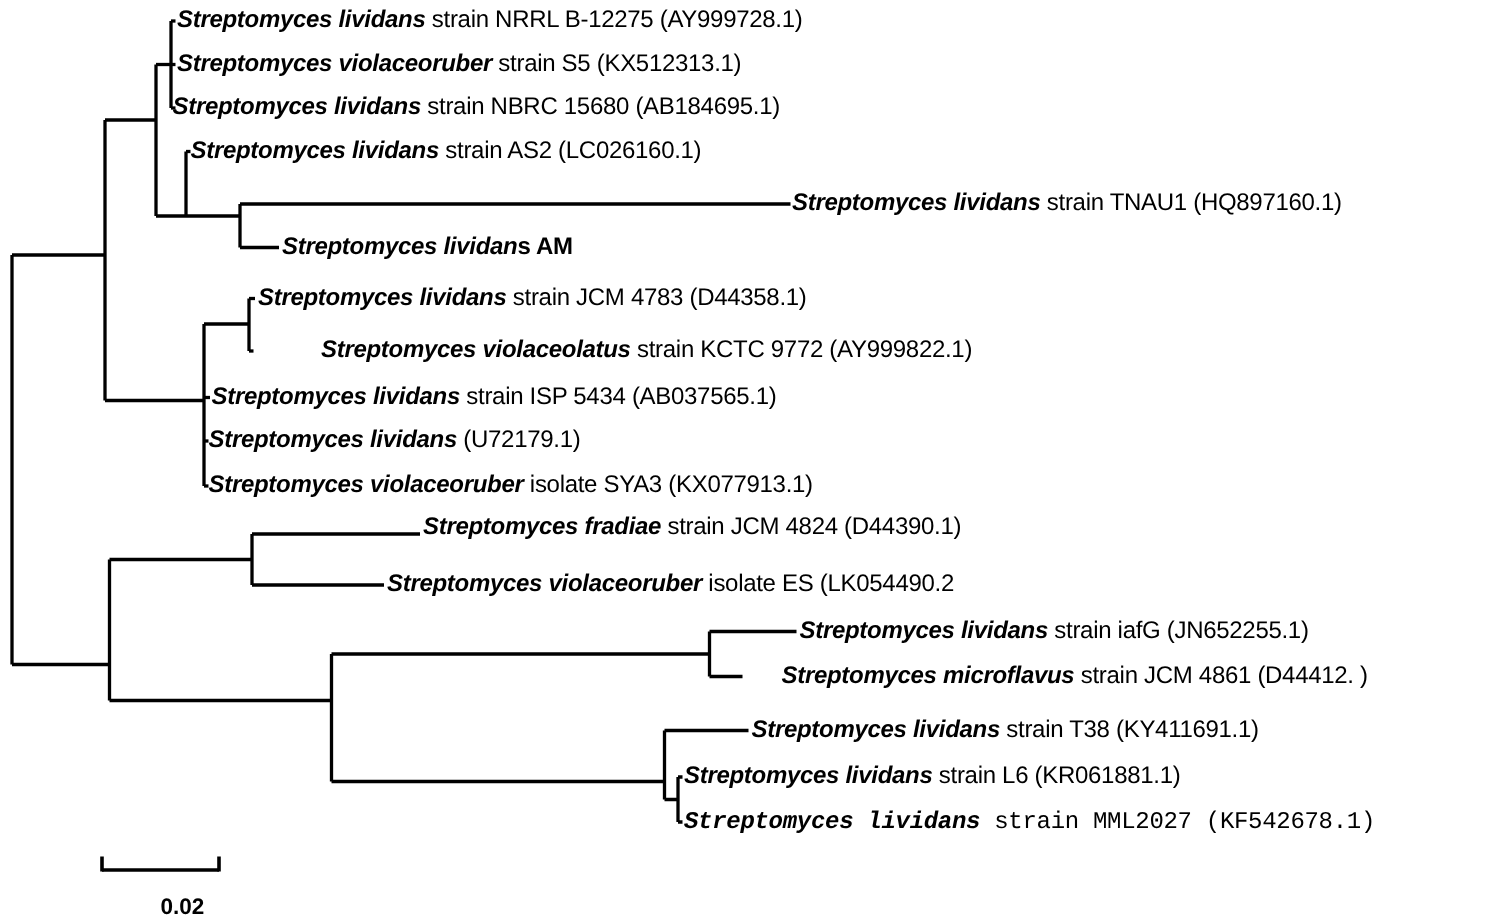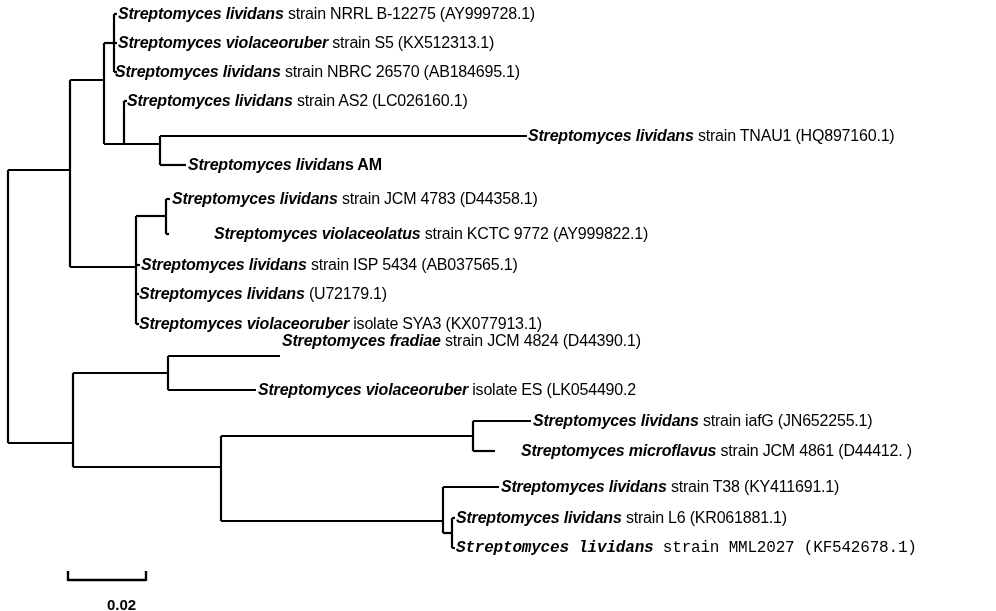--- a/index.html
+++ b/index.html
@@ -112,30 +112,30 @@
       </g>
     <g id="scalebar-group" stroke="#000000" stroke-width="2.4" fill="none">
         <line x1="68" y1="580" x2="146" y2="580"></line>
         <line x1="68" y1="571" x2="68" y2="581"></line>
         <line x1="146" y1="571" x2="146" y2="581"></line>
       </g>
   </svg>
   <div id="labels-layer">
       <div class="taxon-label" style="left: 118px; top: 14px;"><span class="sp">Streptomyces lividans</span><span class="rest"> strain NRRL B-12275 (AY999728.1)</span></div>
       <div class="taxon-label" style="left: 118px; top: 43px;"><span class="sp">Streptomyces violaceoruber</span><span class="rest"> strain S5 (KX512313.1)</span></div>
-      <div class="taxon-label" style="left: 115px; top: 72px;"><span class="sp">Streptomyces lividans</span><span class="rest"> strain NBRC 26570 (AB184695.1)</span></div>
+      <div class="taxon-label" style="left: 115px; top: 72px;"><span class="sp">Streptomyces lividans</span><span class="rest"> strain NBRC 15680 (AB184695.1)</span></div>
       <div class="taxon-label" style="left: 127px; top: 101px;"><span class="sp">Streptomyces lividans</span><span class="rest"> strain AS2 (LC026160.1)</span></div>
       <div class="taxon-label" style="left: 528px; top: 136px;"><span class="sp">Streptomyces lividans</span><span class="rest"> strain TNAU1 (HQ897160.1)</span></div>
       <div class="taxon-label focal" style="left: 188px; top: 165px;"><span class="sp">Streptomyces lividan</span><span class="rest">s AM</span></div>
       <div class="taxon-label" style="left: 172px; top: 199px;"><span class="sp">Streptomyces lividans</span><span class="rest"> strain JCM 4783 (D44358.1)</span></div>
       <div class="taxon-label" style="left: 170px; top: 234px; margin-left: 44px;"><span class="sp">Streptomyces violaceolatus</span><span class="rest"> strain KCTC 9772 (AY999822.1)</span></div>
       <div class="taxon-label" style="left: 141px; top: 265px;"><span class="sp">Streptomyces lividans</span><span class="rest"> strain ISP 5434 (AB037565.1)</span></div>
       <div class="taxon-label" style="left: 139px; top: 294px;"><span class="sp">Streptomyces lividans</span><span class="rest"> (U72179.1)</span></div>
       <div class="taxon-label" style="left: 139px; top: 324px;"><span class="sp">Streptomyces violaceoruber</span><span class="rest"> isolate SYA3 (KX077913.1)</span></div>
-      <div class="taxon-label" style="left: 282px; top: 341px;"><span class="sp">Streptomyces fradiae</span><span class="rest"> strain JCM 4824 (D44390.1)</span></div>
+      <div class="taxon-label" style="left: 282px; top: 352px;"><span class="sp">Streptomyces fradiae</span><span class="rest"> strain JCM 4824 (D44390.1)</span></div>
       <div class="taxon-label" style="left: 258px; top: 390px;"><span class="sp">Streptomyces violaceoruber</span><span class="rest"> isolate ES (LK054490.2</span></div>
       <div class="taxon-label" style="left: 533px; top: 421px;"><span class="sp">Streptomyces lividans</span><span class="rest"> strain iafG (JN652255.1)</span></div>
       <div class="taxon-label" style="left: 521px; top: 451px;"><span class="sp">Streptomyces microflavus</span><span class="rest"> strain JCM 4861 (D44412. )</span></div>
       <div class="taxon-label" style="left: 501px; top: 487px;"><span class="sp">Streptomyces lividans</span><span class="rest"> strain T38 (KY411691.1)</span></div>
       <div class="taxon-label" style="left: 456px; top: 518px;"><span class="sp">Streptomyces lividans</span><span class="rest"> strain L6 (KR061881.1)</span></div>
       <div class="taxon-label" style="left: 456px; top: 548px; font-family: Liberation Mono, monospace;"><span class="sp">Streptomyces lividans</span><span class="rest"> strain MML2027 (KF542678.1)</span></div>
     </div>
   <div id="scale-label" style="left: 107px; top: 596px;">0.02</div>
 </div>
 

